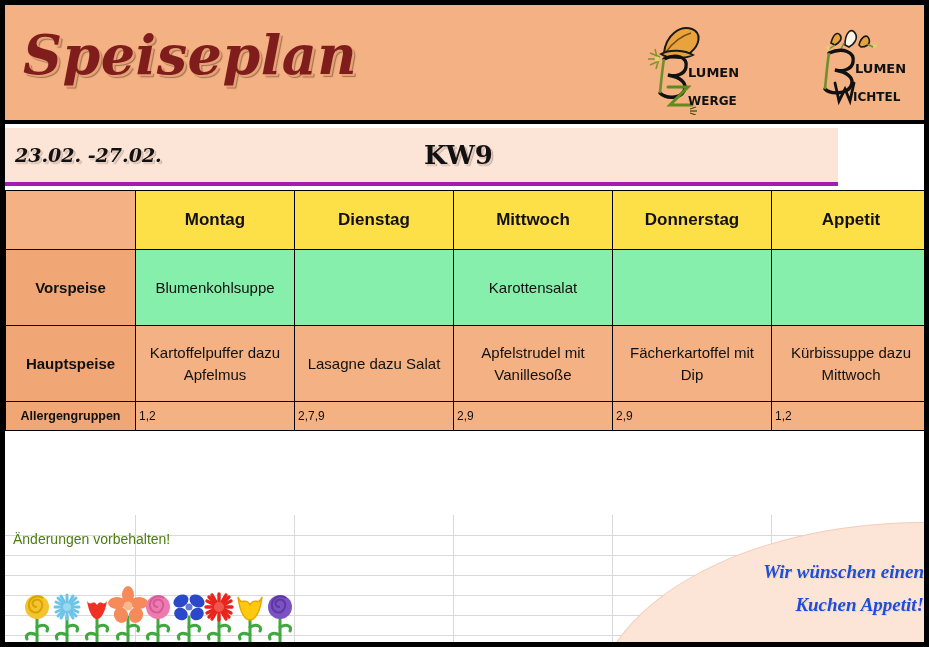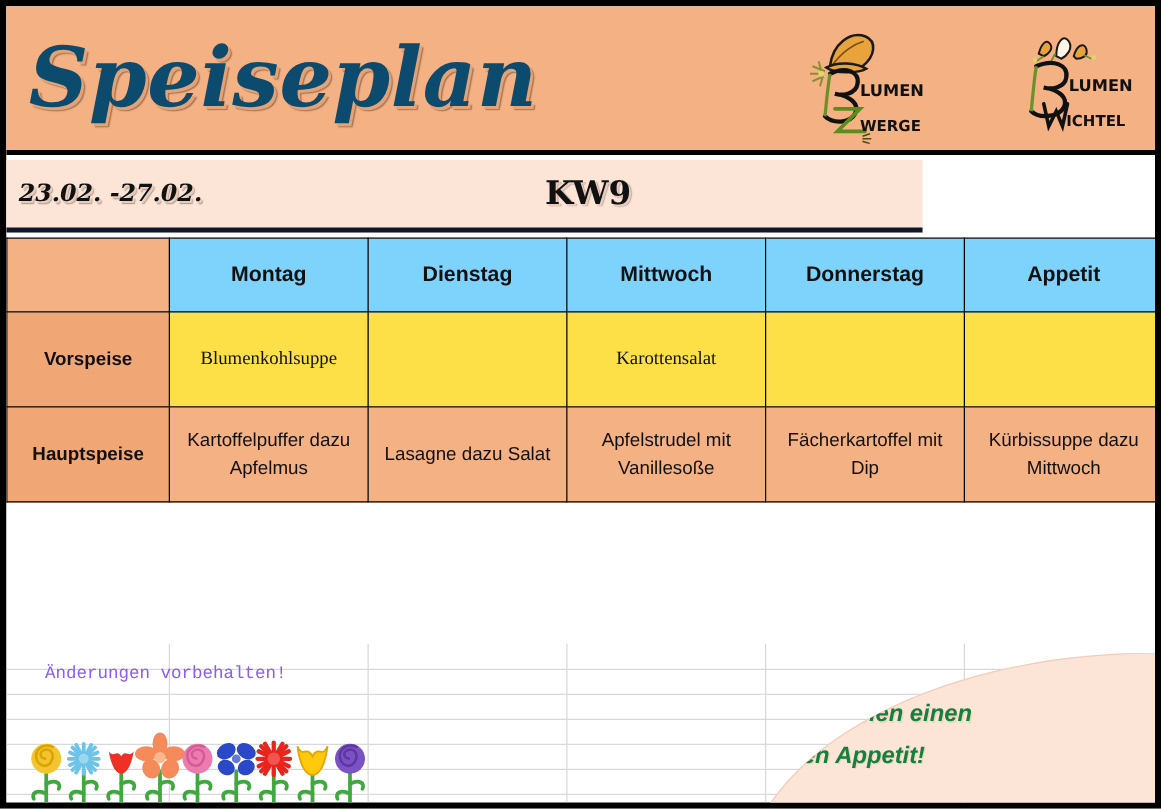--- a/index.html
+++ b/index.html
@@ -42,22 +42,22 @@
     background: #F4B183;
     border-bottom: 4px solid #000000;
     box-sizing: border-box;
   }
   .title-main {
     position: absolute;
     left: 18px; top: 18px;
     font-family: "DejaVu Serif", serif;
     font-style: italic;
     font-weight: bold;
-    font-size: 66px;
-    color: #0c4a6e;
+    font-size: 54px;
+    color: #7f1d1d;
     letter-spacing: 0.5px;
     text-shadow: 2px 2px 0 #e7a274, 3px 3px 1px rgba(0,0,0,.35);
   }
   .title-year {
     position: absolute;
     left: 410px; top: 34px;
     font-family: "DejaVu Serif", serif;
     font-weight: bold;
     font-size: 42px;
     color: #f7c39c;
@@ -71,40 +71,39 @@
     top: 14px;
     width: 120px; height: 96px;
   }
   .logo.zwerge { left: 625px; }
   .logo.wichtel { left: 790px; }
   .logo svg { display:block; width:100%; height:100%; }
 
   
   .dateband {
     position: absolute;
-    left: 0; top: 123px; width: 733px; height: 58px;
+    left: 0; top: 123px; width: 833px; height: 58px;
     background: #FCE4D6;
-    border-bottom: 4px solid #0f172a;
+    border-bottom: 4px solid #a21caf;
     box-sizing: border-box;
   }
   .date-range {
     position: absolute;
     left: 10px; top: 16px;
     font-family: "DejaVu Serif", serif;
     font-style: italic; font-weight: bold;
     font-size: 19px; color: #111;
     text-shadow: 1.5px 1.5px 0 #e9cbbb, 2px 2px 1px rgba(0,0,0,.35);
   }
   .kw {
     position: absolute;
     left: 419px; top: 12px;
     font-family: "DejaVu Serif", serif;
     font-weight: bold; font-size: 26px; color: #111;
     text-shadow: 1.5px 1.5px 0 #e9cbbb, 2px 2px 1px rgba(0,0,0,.4);
-    margin-left: 12px;
   }
 
   
   table.menu {
     position: absolute;
     left: 0; top: 185px;
     width: 925px;
     border-collapse: collapse;
     table-layout: fixed;
   }
@@ -114,33 +113,33 @@
     vertical-align: middle;
     font-family: "Liberation Sans", sans-serif;
     font-size: 15px;
     color: #111111;
     padding: 2px 4px;
   }
   col.c-label { width: 130px; }
   col.c-day   { width: 159px; }
 
   tr.dayhead td {
-    background: #7dd3fc;
+    background: #fde047;
     height: 54px;
     font-weight: bold;
     font-size: 17px;
   }
   tr.dayhead td.corner { background: #F4B183; }
 
   td.rowlabel {
     background: #F0A675;
     font-weight: bold;
     font-size: 16px;
   }
-  tr.light td.meal { background: #fde047; font-family: Liberation Serif, serif; }
+  tr.light td.meal { background: #86efac; }
   tr.dark  td.meal { background: #F4B183; }
   tr.course { height: 76px; }
   tr.course td.meal { line-height: 1.45; }
 
   tr.allerg td {
     height: 24px;
     background: #F4B183;
     font-size: 12px;
   }
   tr.allerg td.rowlabel {
@@ -152,44 +151,43 @@
     text-align: left;
     padding-left: 3px;
     font-size: 12px;
   }
 
   
   .note {
     position: absolute;
     left: 8px; top: 526px;
     font-size: 14px;
-    color: #8b5cf6;
-    font-family: Liberation Mono, monospace;
-    margin-left: 23px;
+    color: #4d7c0f;
+    font-family: Liberation Sans, sans-serif;
   }
 
   
   .blob {
     position: absolute;
     left: 588px; top: 517px;
     width: 420px; height: 190px;
     background: #FCE4D6;
     border: 1px solid #f3cdb8;
     border-top-left-radius: 330px 190px;
     box-sizing: border-box;
     overflow: hidden;
   }
   .appetit {
     position: absolute;
     left: 0; top: 32px; width: 330px;
-    text-align: left;
-    font-family: Liberation Sans, sans-serif;
+    text-align: right;
+    font-family: Liberation Serif, serif;
     font-style: italic; font-weight: bold;
     font-size: 19px; line-height: 1.75;
-    color: #15803d;
+    color: #1d4ed8;
     text-shadow: 1px 1px 0 #f0d3c2;
   }
 
   
   .flowers {
     position: absolute;
     left: 14px; top: 572px;
     width: 290px; height: 70px;
   }
   .flowers svg { display:block; width:100%; height:100%; }
@@ -309,20 +307,28 @@
       <tr class="course dark">
         <td class="rowlabel">Hauptspeise</td>
         <td class="meal">Kartoffelpuffer dazu Apfelmus</td>
         <td class="meal">Lasagne dazu Salat</td>
         <td class="meal">Apfelstrudel mit Vanillesoße</td>
         <td class="meal">Fächerkartoffel mit Dip</td>
         <td class="meal">Kürbissuppe dazu Mittwoch</td>
       </tr>
 
 
+      <tr class="allerg">
+        <td class="rowlabel">Allergengruppen</td>
+        <td class="val">1,2</td>
+        <td class="val">2,7,9</td>
+        <td class="val">2,9</td>
+        <td class="val">2,9</td>
+        <td class="val">1,2</td>
+      </tr>
     </tbody>
   </table>
 
   <div class="note">Änderungen vorbehalten!</div>
 
   <div class="blob">
     <div class="appetit">
       <span>Wir wünschen einen</span><br>
       <span>Kuchen Appetit!</span>
     </div>

